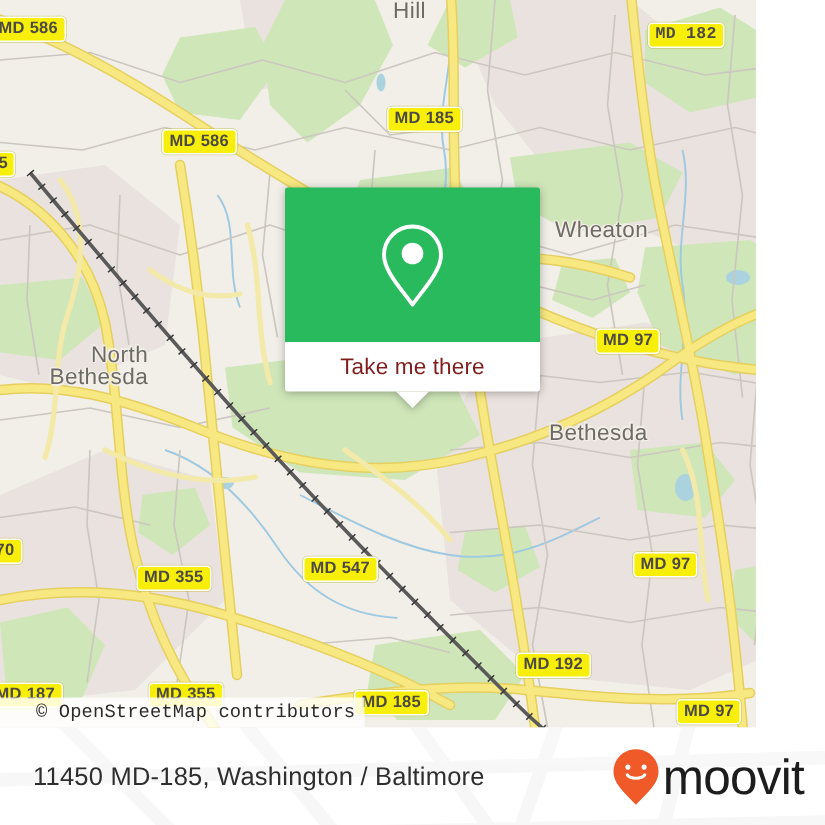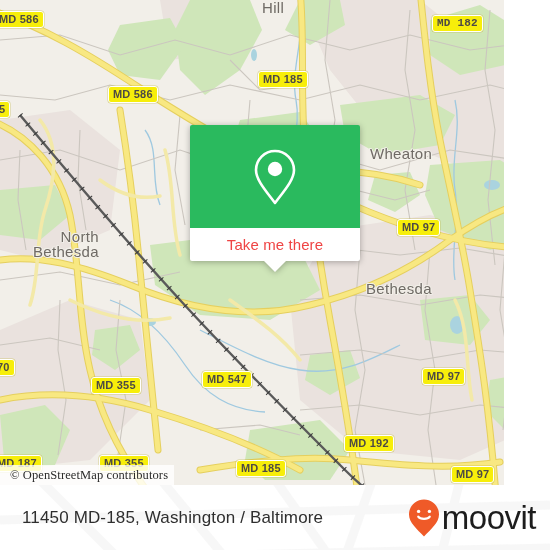--- a/index.html
+++ b/index.html
@@ -94,46 +94,46 @@
   }
   #popup-white {
     height: 33px;
     background: #ffffff;
     border-radius: 0 0 2px 2px;
     display: flex;
     align-items: center;
     justify-content: center;
   }
   #popup-label {
-    color: #ef4444;
+    color: #7f1d1d;
     font-size: 15px;
     letter-spacing: .1px;
     font-family: "Liberation Sans", sans-serif;
   }
   #popup-tail {
     position: absolute;
     left: 50%;
     bottom: -11px;
     margin-left: -11px;
     width: 0; height: 0;
     border-left: 11px solid transparent;
     border-right: 11px solid transparent;
     border-top: 11px solid #ffffff;
   }
 
   
   #osm-attrib {
     position: absolute;
     left: 0;
     bottom: 0;
-    padding: 2px 6px 2px 10px;
+    padding: 2px 6px 2px 24px;
     background: rgba(255,255,255,.80);
     color: #2b2b2b;
     font-size: 12.5px;
-    font-family: Liberation Serif, serif;
+    font-family: Liberation Mono, monospace;
     letter-spacing: .1px;
     line-height: 16px;
   }
 
   
   #footer {
     position: absolute;
     left: 0;
     top: 485px;
     width: 550px;

